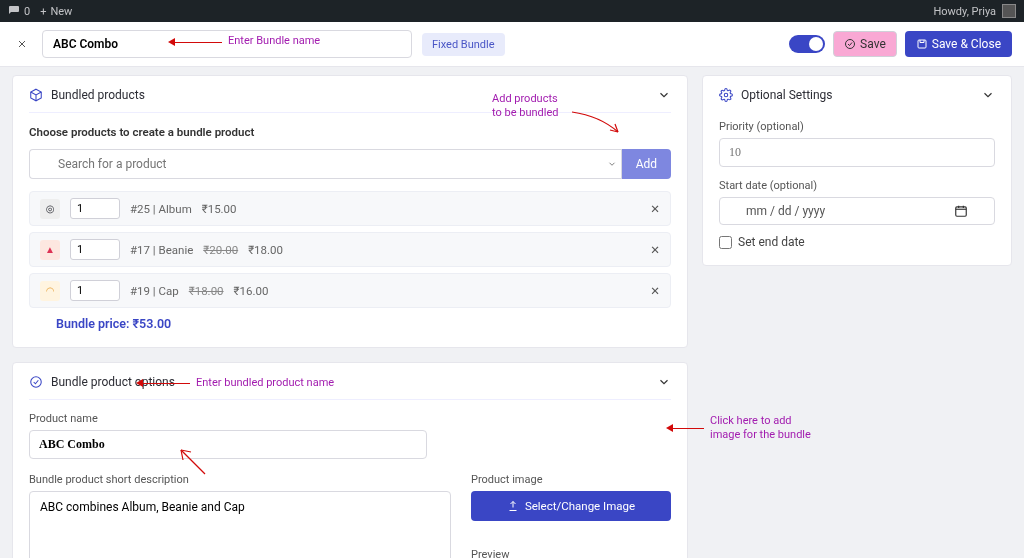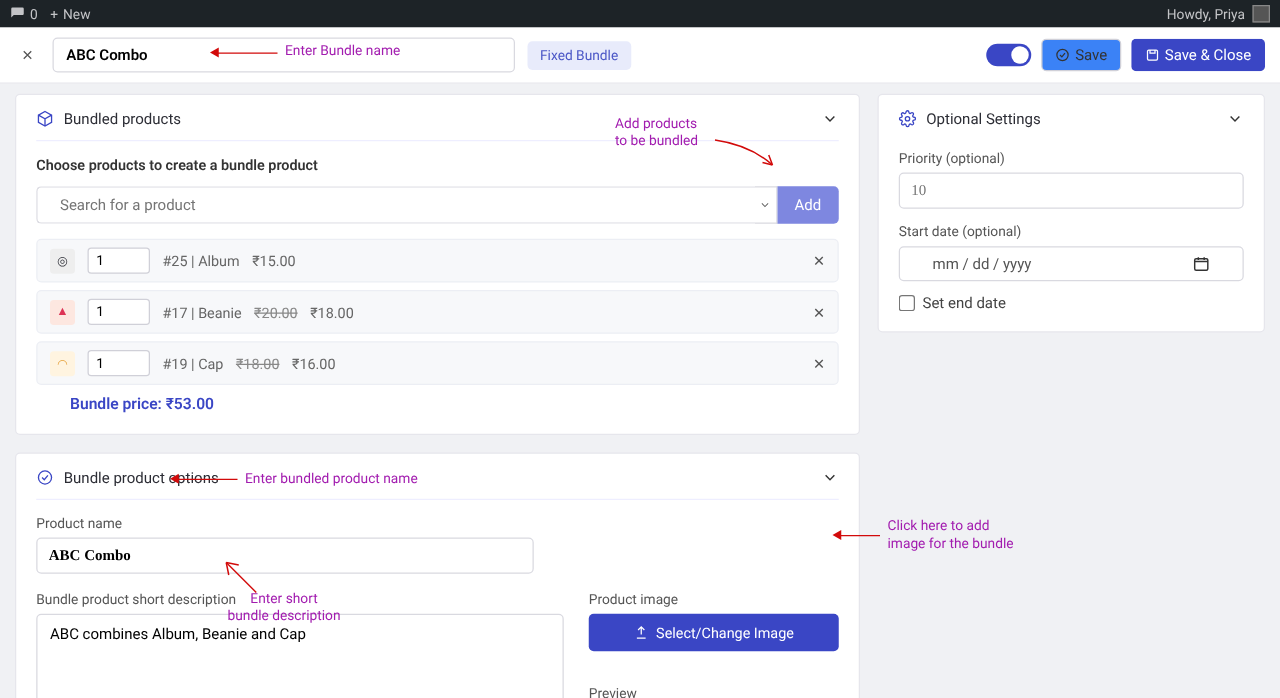--- a/index.html
+++ b/index.html
@@ -10,33 +10,33 @@
   .admin-right { display: flex; gap: 6px; align-items: center; }
   .sq-avatar { width: 14px; height: 14px; background: #555; border: 1px solid #888; }
   .top-row { background: #fff; padding: 8px 12px; display: flex; align-items: center; gap: 10px; border-bottom: 1px solid #e6e6ec; }
   .close-btn { width: 20px; height: 20px; display:flex; align-items:center; justify-content:center; color:#555; border-radius:3px; cursor:pointer; }
   .bundle-name-input { border: 1px solid #d9d9e0; border-radius: 4px; padding: 6px 10px; width: 370px; font-size: 12px; font-weight:600; }
   .badge-fixed { background: #e8ebfb; color: #4a56c6; padding: 5px 10px; border-radius: 4px; font-size: 11px; }
   .top-right { margin-left: auto; display:flex; gap:8px; align-items:center; }
   .toggle { width: 36px; height: 18px; border-radius: 10px; background: #3a46c5; position: relative; cursor:pointer; }
   .toggle::after { content:""; position:absolute; right:2px; top:2px; width:14px; height:14px; background:#fff; border-radius:50%; }
   .btn { display:flex; align-items:center; gap:4px; padding:5px 10px; border-radius:4px; font-size:12px; cursor:pointer; border:1px solid transparent; }
-  .btn-outline { border-color:#d0d0d8; background:#3b82f6; color:#333; }
+  .btn-outline { border-color:#d0d0d8; background:#f9a8d4; color:#333; }
   .btn-primary { background:#3a46c5; color:#fff; }
   .columns { display:flex; gap:14px; padding: 8px 12px 20px; align-items:flex-start; }
   .col-left { flex: 1; display:flex; flex-direction:column; gap:14px; }
   .col-right { width: 310px; }
   .card { background:#fff; border:1px solid #e6e6ec; border-radius:4px; padding:12px 16px 16px; }
   .card-head { display:flex; align-items:center; gap:8px; font-weight:400; font-size:12px; padding-bottom:10px; border-bottom:1px solid #eef; margin-bottom:12px; }
   .card-head .chev { margin-left:auto; }
   .icon { display:inline-flex; }
   .muted { color:#666; font-size:11.5px; }
   .section-label { font-size:11.5px; color:#333; font-weight:600; margin-bottom:10px; }
   .search-row { display:flex; margin-bottom:12px; }
-  .search-input { flex:1; border:1px solid #d9d9e0; border-right:none; border-radius:4px 0 0 4px; padding:7px 18px; font-size:12px; color:#888; }
+  .search-input { flex:1; border:1px solid #d9d9e0; border-right:none; border-radius:4px 0 0 4px; padding:7px 28px; font-size:12px; color:#888; }
   .dd-btn { width:18px; border:1px solid #d9d9e0; border-left:none; background:#fff; display:flex; align-items:center; justify-content:center; color:#666; }
   .add-btn { background:#7e87e0; color:#fff; padding:0 14px; border:none; border-radius:0 4px 4px 0; font-size:12px; cursor:pointer; }
   .product-row { background:#f7f8fa; border:1px solid #eceef4; border-radius:4px; padding:6px 10px; display:flex; align-items:center; gap:10px; margin-bottom:6px; font-size:11.5px; }
   .swatch { width:20px; height:20px; border-radius:3px; display:flex; align-items:center; justify-content:center; font-size:10px; }
   .qty { width:50px; padding:3px 6px; border:1px solid #d0d0d8; border-radius:3px; font-size:11px; }
   .strike { text-decoration: line-through; color:#888; }
   .row-close { margin-left:auto; color:#555; cursor:pointer; }
   .bundle-price { color:#3a46c5; font-weight:600; font-size:12.5px; margin-top:8px;padding-left:27px; }
   .field-label { font-size:11px; color:#555; margin-bottom:5px; display:block; }
   .text-input { width:100%; border:1px solid #d9d9e0; border-radius:4px; padding:6px 9px; font-size:12px;font-family:Liberation Serif, serif; }
@@ -240,21 +240,20 @@
 <div class="annot" style="top:92px; left:492px; text-align:left; line-height:1.3;">Add products<br>to be bundled</div>
 <svg style="position:absolute; top:110px; left:570px; pointer-events:none;" width="60" height="30">
       <path d="M2 2 Q 30 6 48 22" stroke="#d20a0a" fill="none" stroke-width="1.2"></path>
       <path d="M48 22 l-3 -8 M48 22 l-8 -2" stroke="#d20a0a" stroke-width="1.2"></path>
     </svg>
 
 <div class="annot" style="top:376px; left:196px;">Enter bundled product name</div>
 <div class="arrow-line" style="top:383px; left:140px; width:50px;"></div>
 <div class="arrow-head" style="top:379px; left:136px; border-right:7px solid #d20a0a;"></div>
 
-<div class="annot" style="top:472px; left:182px; text-align:center; line-height:1.3;">Enter short<br>bundle description</div>
 <svg style="position:absolute; top:444px; left:175px; pointer-events:none;" width="40" height="34">
       <path d="M30 30 L6 6" stroke="#d20a0a" fill="none" stroke-width="1.2"></path>
       <path d="M6 6 l10 2 M6 6 l2 10" stroke="#d20a0a" stroke-width="1.2"></path>
     </svg>
 
 <div class="annot" style="top:414px; left:710px; line-height:1.3;">Click here to add<br>image for the bundle</div>
 <div class="arrow-line" style="top:428px; left:670px; width:34px;"></div>
 <div class="arrow-head" style="top:424px; left:666px; border-right:7px solid #d20a0a;"></div>
 
 </div>

